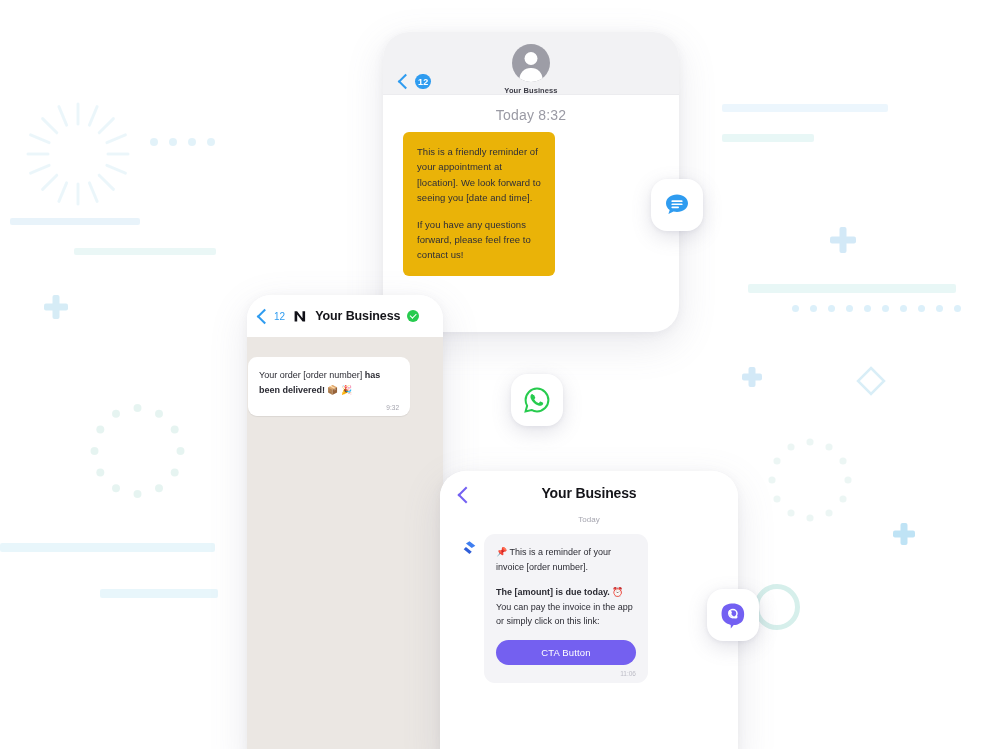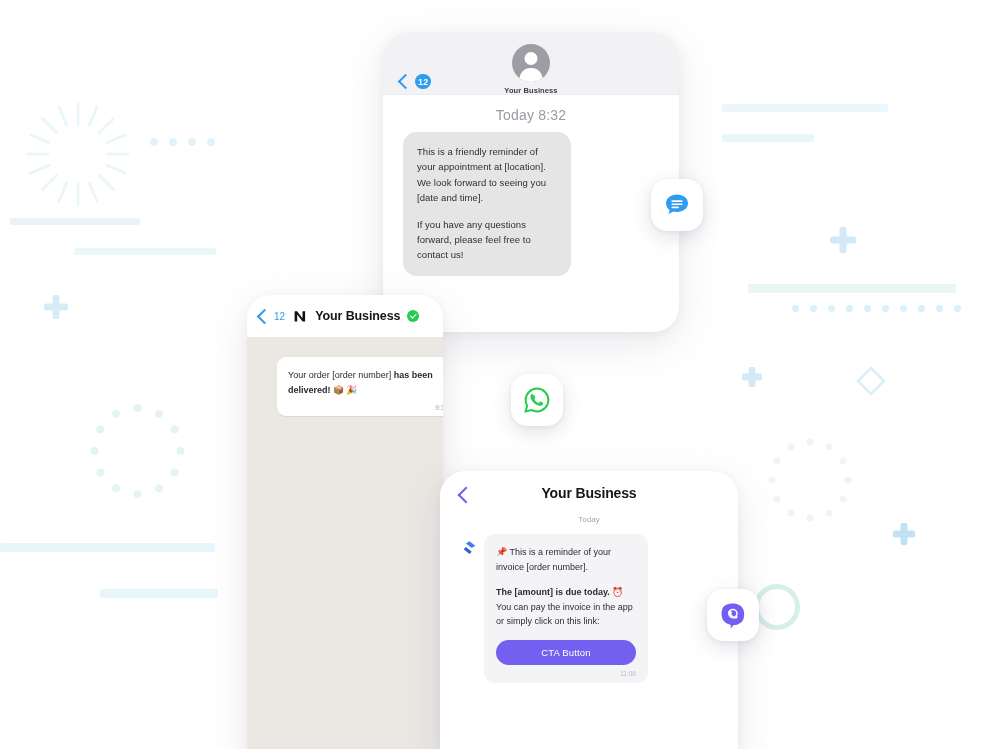--- a/index.html
+++ b/index.html
@@ -141,23 +141,23 @@
   }
   #phone-sms .stamp {
     text-align: center;
     font-size: 14px;
     color: #9a9aa4;
     margin: 12px 0 9px;
     letter-spacing: .2px;
   }
   #phone-sms .sms-bubble {
     margin-left: 20px;
-    width: 168px;
-    background: #e5e5e5;
-    border-radius: 14px;
+    width: 152px;
+    background: #eab308;
+    border-radius: 6px;
     padding: 12px 14px 13px;
     box-sizing: border-box;
   }
   #phone-sms .sms-bubble p {
     margin: 0;
     font-size: 9.5px;
     line-height: 1.62;
     color: #2d2d38;
     letter-spacing: .05px;
   }
@@ -210,22 +210,22 @@
     border-bottom: 1.5px solid #fff;
     transform: rotate(-45deg) translate(.5px,-.5px);
   }
   #phone-wa .wa-body {
     background: #ebe7e3;
     height: 428px;
     padding: 20px 0 0;
     box-sizing: border-box;
   }
   #phone-wa .wa-bubble {
-    margin-left: 30px;
-    width: 182px;
+    margin-left: 1px;
+    width: 162px;
     background: #ffffff;
     border-radius: 9px;
     padding: 11px 11px 5px 11px;
     box-sizing: border-box;
     box-shadow: 0 1px 1px rgba(0,0,0,.07);
   }
   #phone-wa .wa-bubble p {
     margin: 0;
     font-size: 9px;
     line-height: 1.62;

